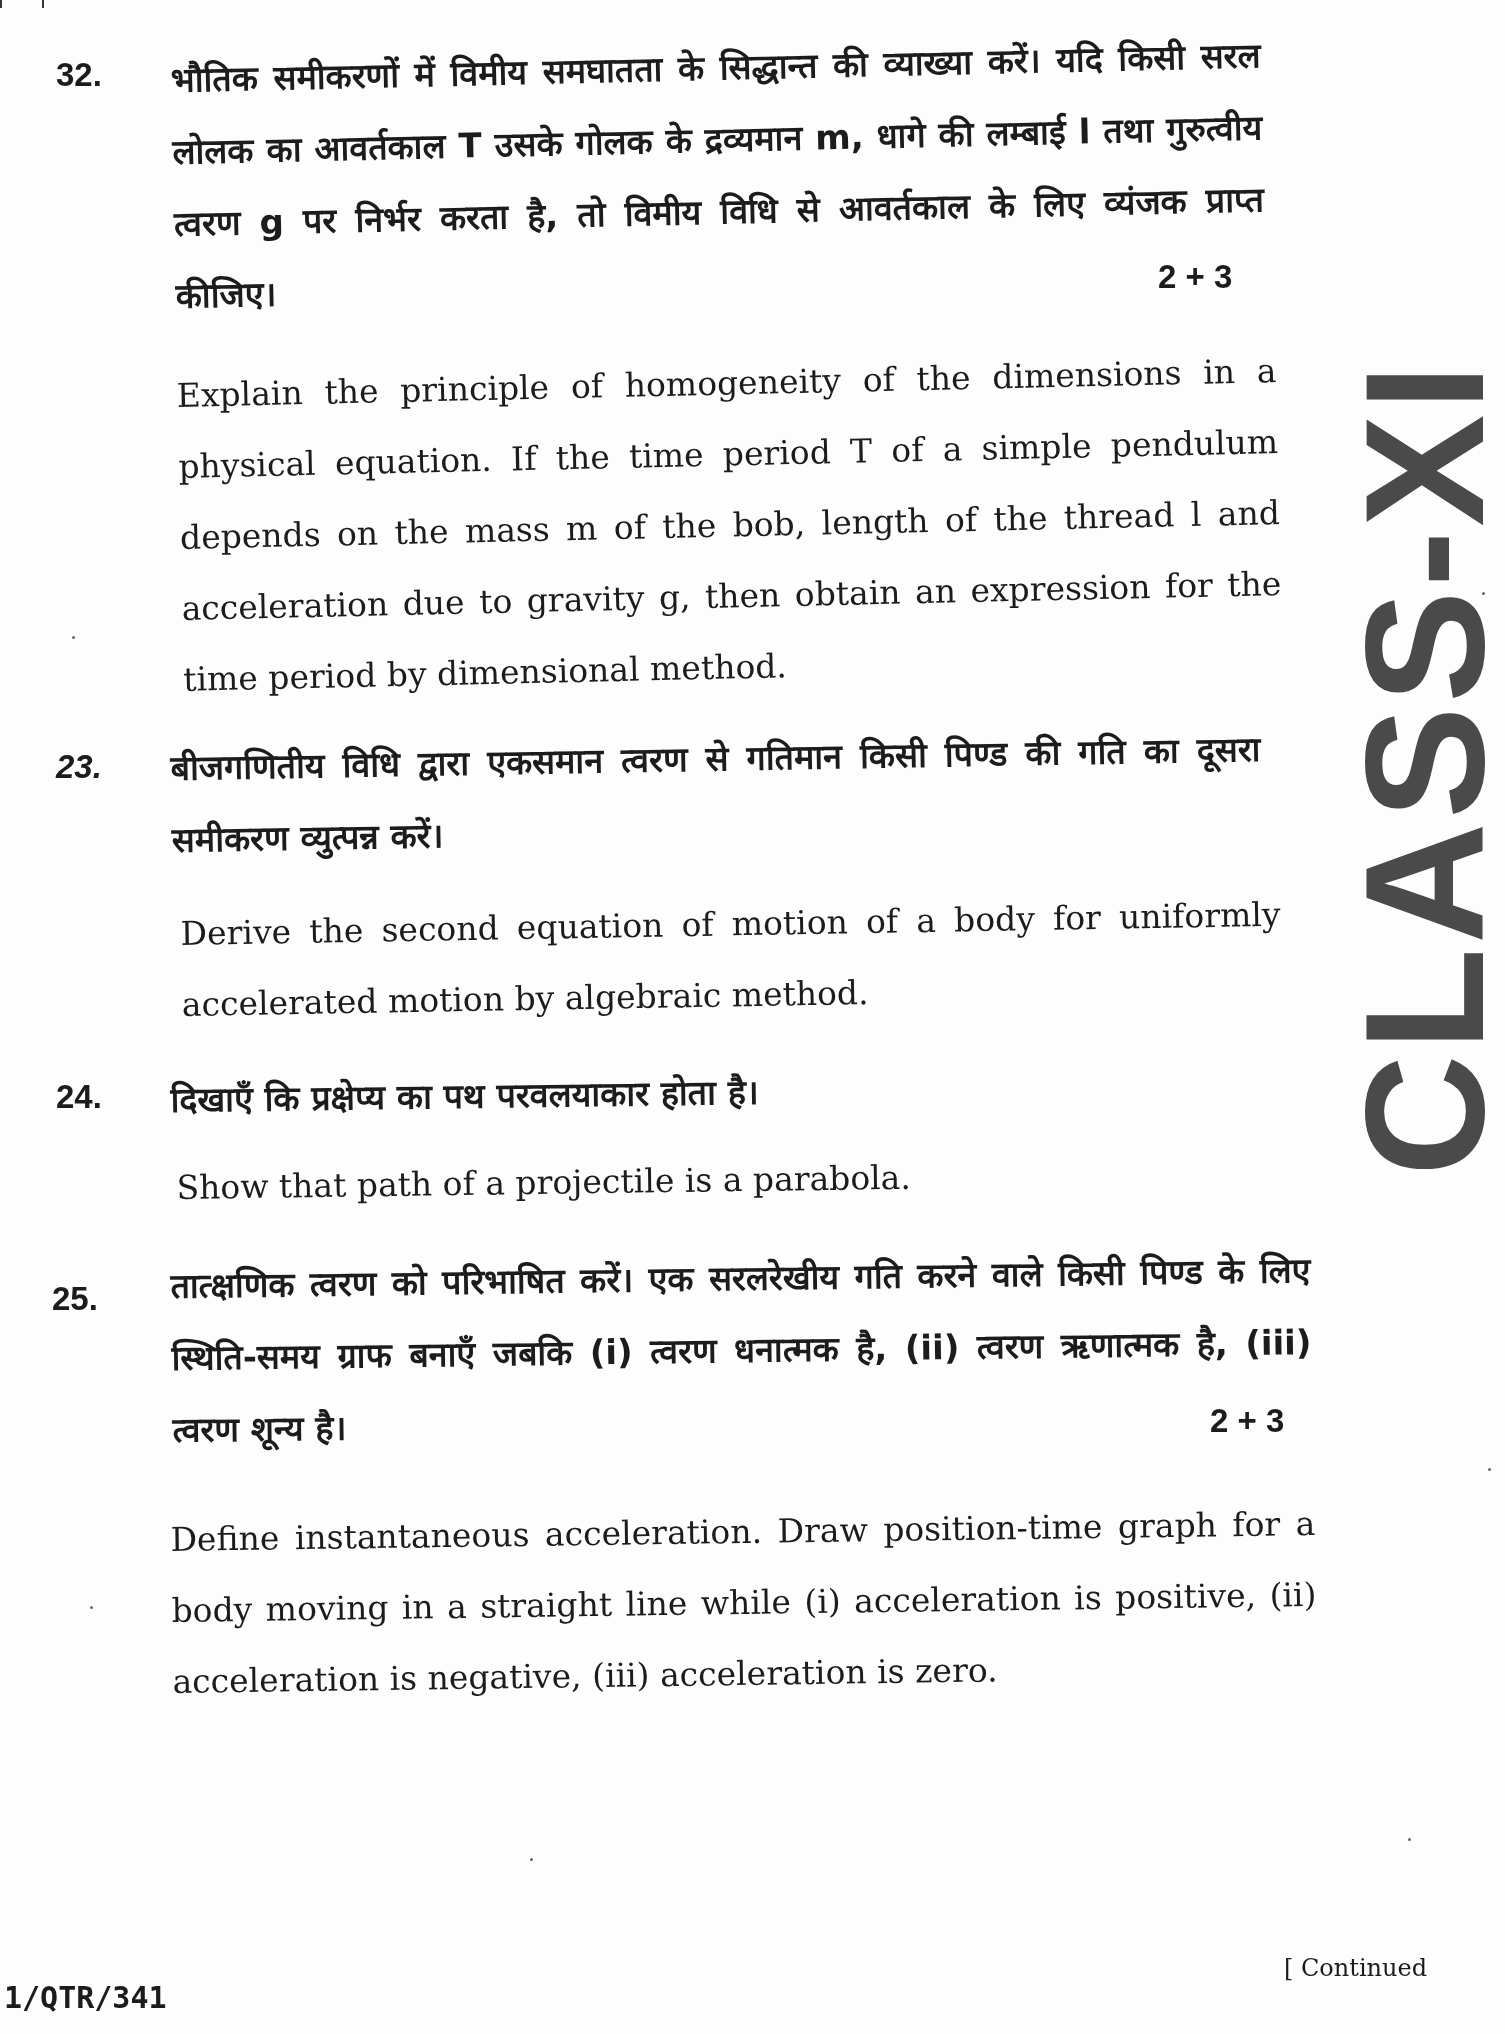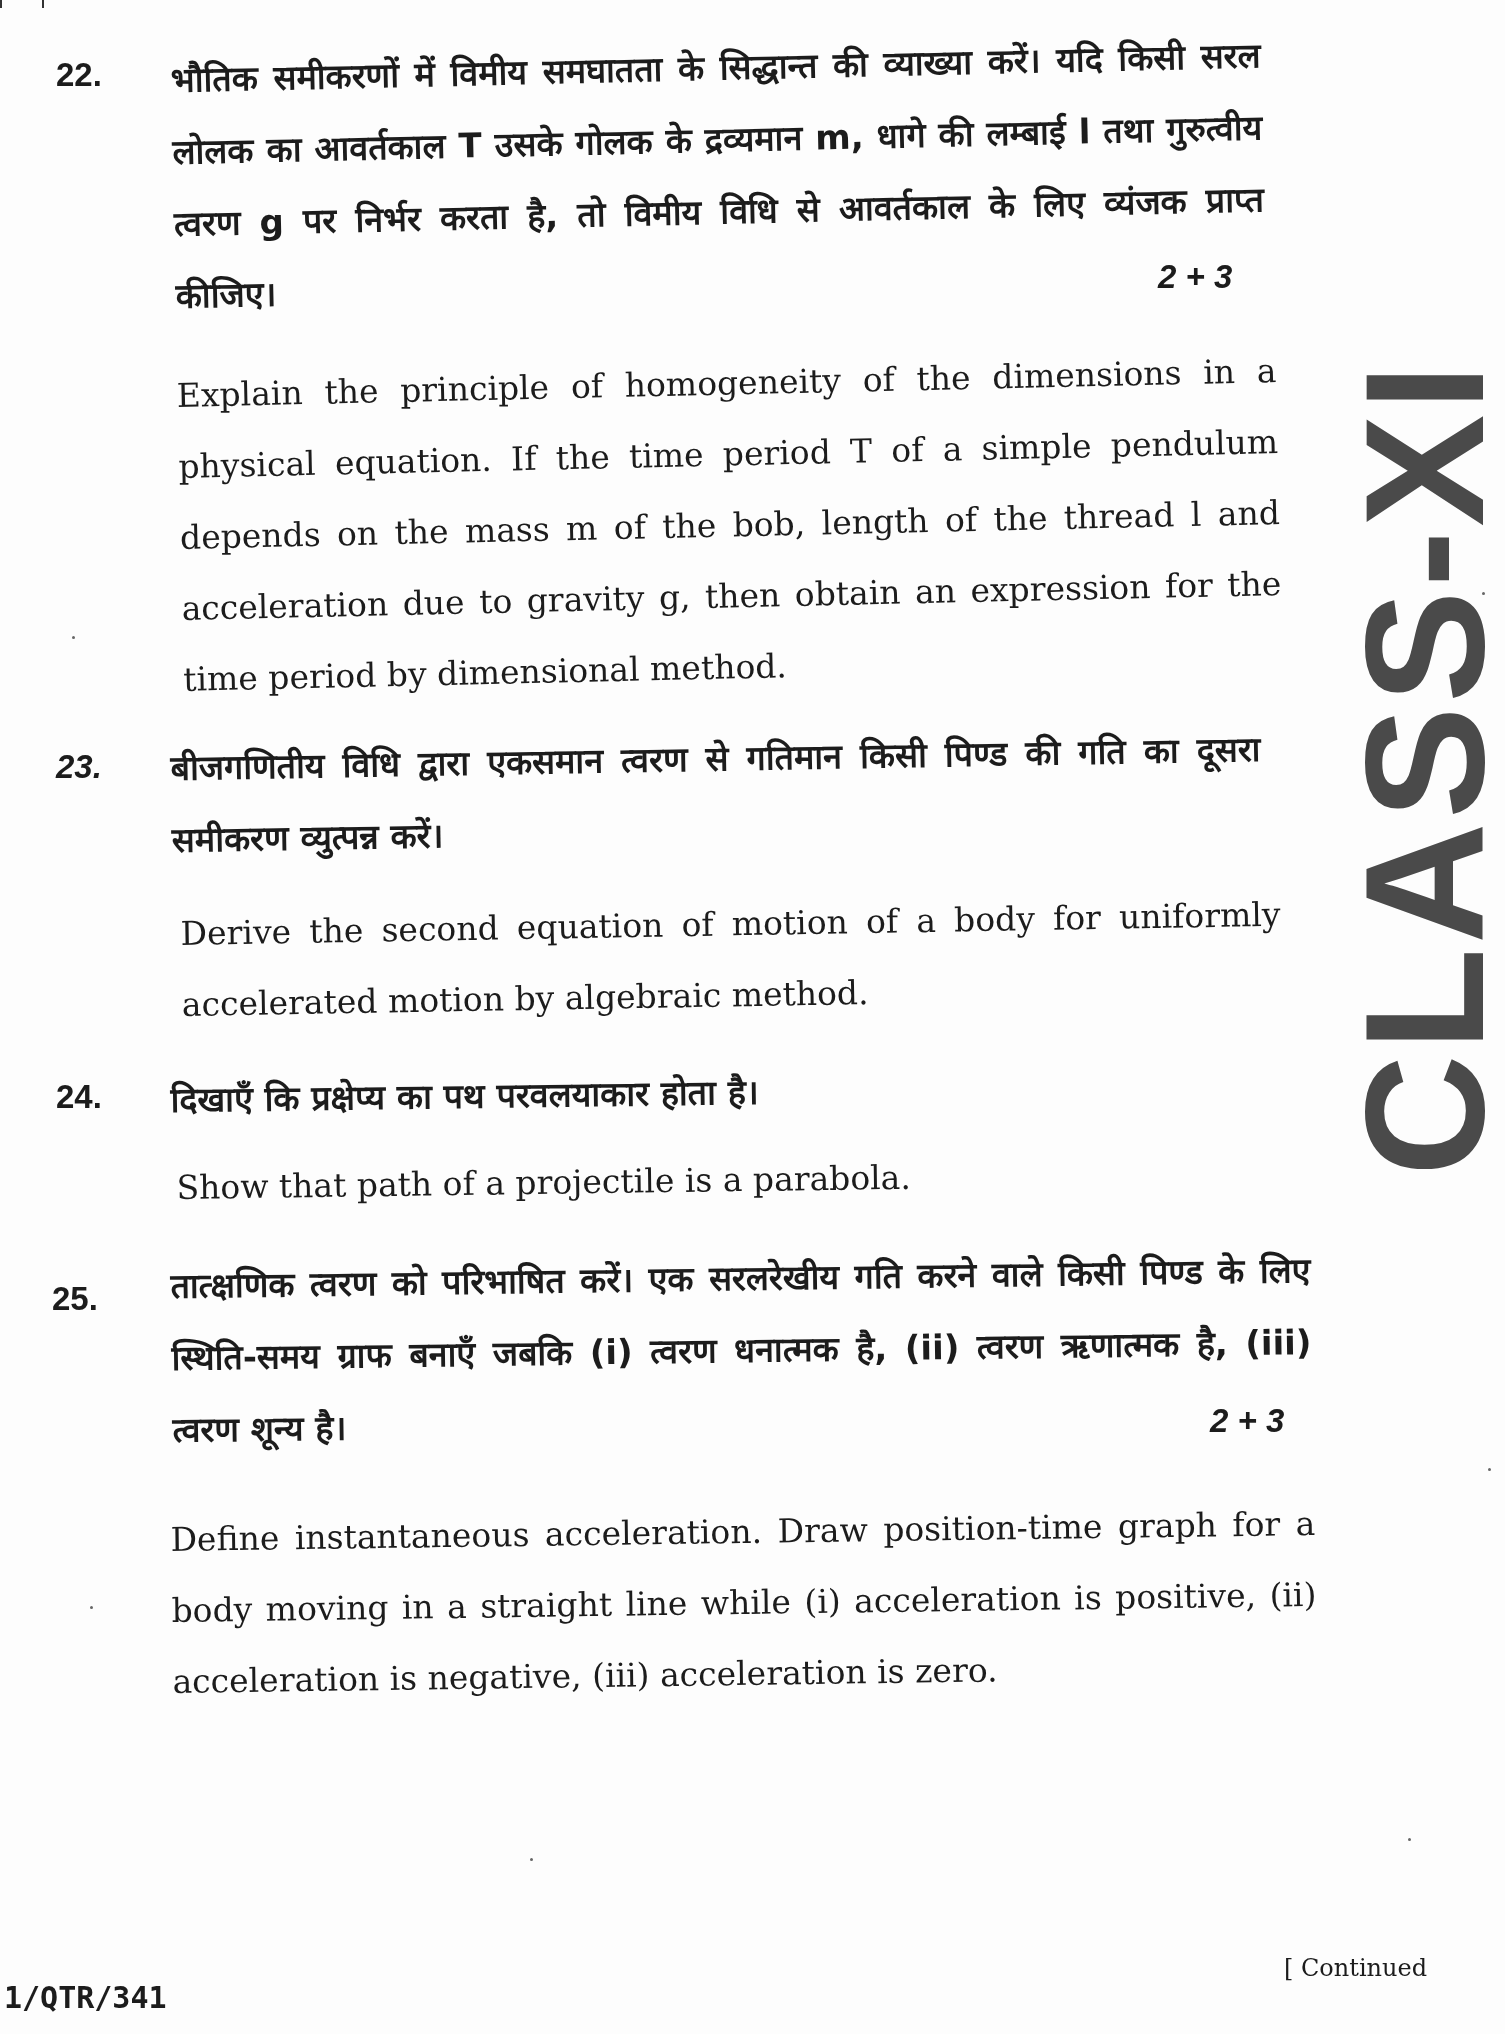--- a/index.html
+++ b/index.html
@@ -66,21 +66,20 @@
       color: #1c1c1c;
       text-align: justify;
       text-align-last: left;
     }
     .marks {
       position: absolute;
       font-family: "Liberation Sans", sans-serif;
       font-size: 33px;
       font-weight: bold;
       color: #1c1c1c;
-      font-style: italic;
     }
     .tilt-a { transform: rotate(-1.3deg); transform-origin: left top; }
     .tilt-b { transform: rotate(-1.0deg); transform-origin: left top; }
     .tilt-c { transform: rotate(-0.8deg); transform-origin: left top; }
 
     
     .side-stamp {
       position: absolute;
       left: 1360px;
       top: 360px;
@@ -135,21 +134,21 @@
     }
   </style>
 </head>
 <body>
 
 <div class="page">
 
   <div class="top-bracket"></div>
 
   <section class="question" style="top:0;">
-    <div class="qnum" style="top:56px;">22.</div>
+    <div class="qnum" style="top:56px;">32.</div>
     <div class="hindi tilt-a" style="top:44px;">भौतिक समीकरणों में विमीय समघातता के सिद्धान्त की व्याख्या करें। यदि किसी सरल लोलक का आवर्तकाल T उसके गोलक के द्रव्यमान m, धागे की लम्बाई l तथा गुरुत्वीय त्वरण g पर निर्भर करता है, तो विमीय विधि से आवर्तकाल के लिए व्यंजक प्राप्त कीजिए।</div>
     <div class="marks" style="top:258px; left:1158px;">2 + 3</div>
     <div class="english tilt-a" style="top:360px;">Explain the principle of homogeneity of the dimensions in a physical equation. If the time period T of a simple pendulum depends on the mass m of the bob, length of the thread l and acceleration due to gravity g, then obtain an expression for the time period by dimensional method.</div>
   </section>
 
   <section class="question" style="top:0;">
     <div class="qnum" style="top:748px;font-style:italic;">23.</div>
     <div class="hindi tilt-b" style="top:732px;">बीजगणितीय विधि द्वारा एकसमान त्वरण से गतिमान किसी पिण्ड की गति का दूसरा समीकरण व्युत्पन्न करें।</div>
     <div class="english tilt-b" style="top:898px; left:180px;">Derive the second equation of motion of a body for uniformly accelerated motion by algebraic method.</div>
   </section>

